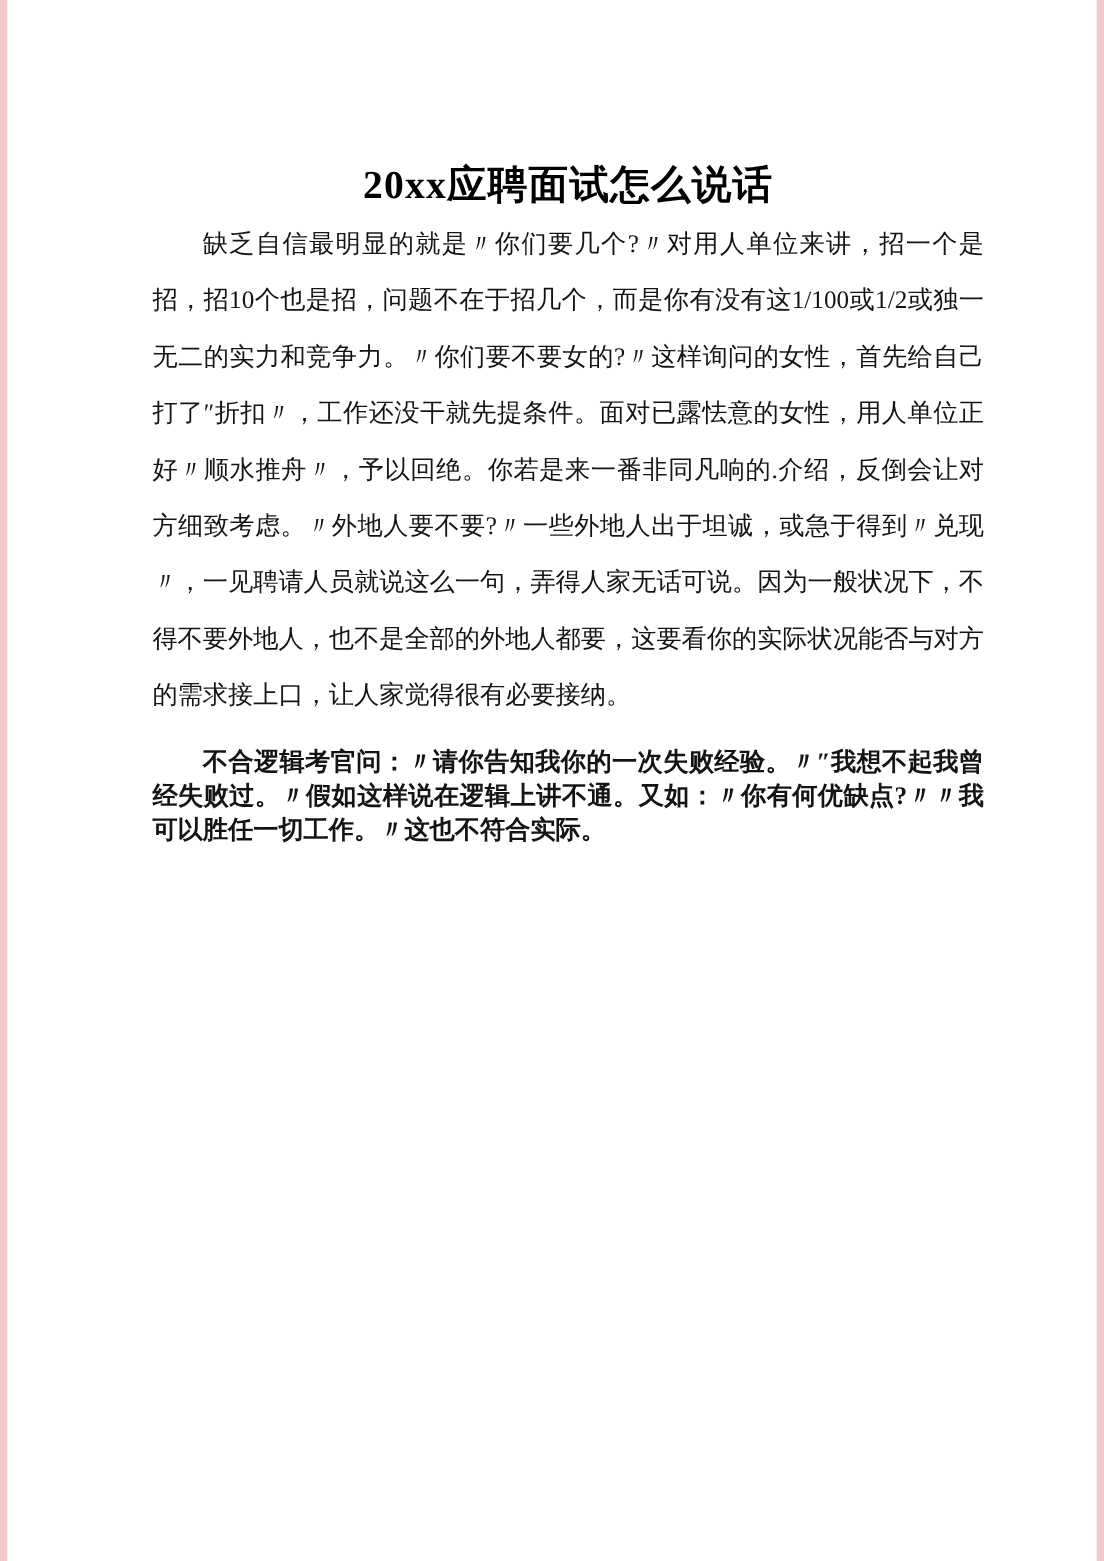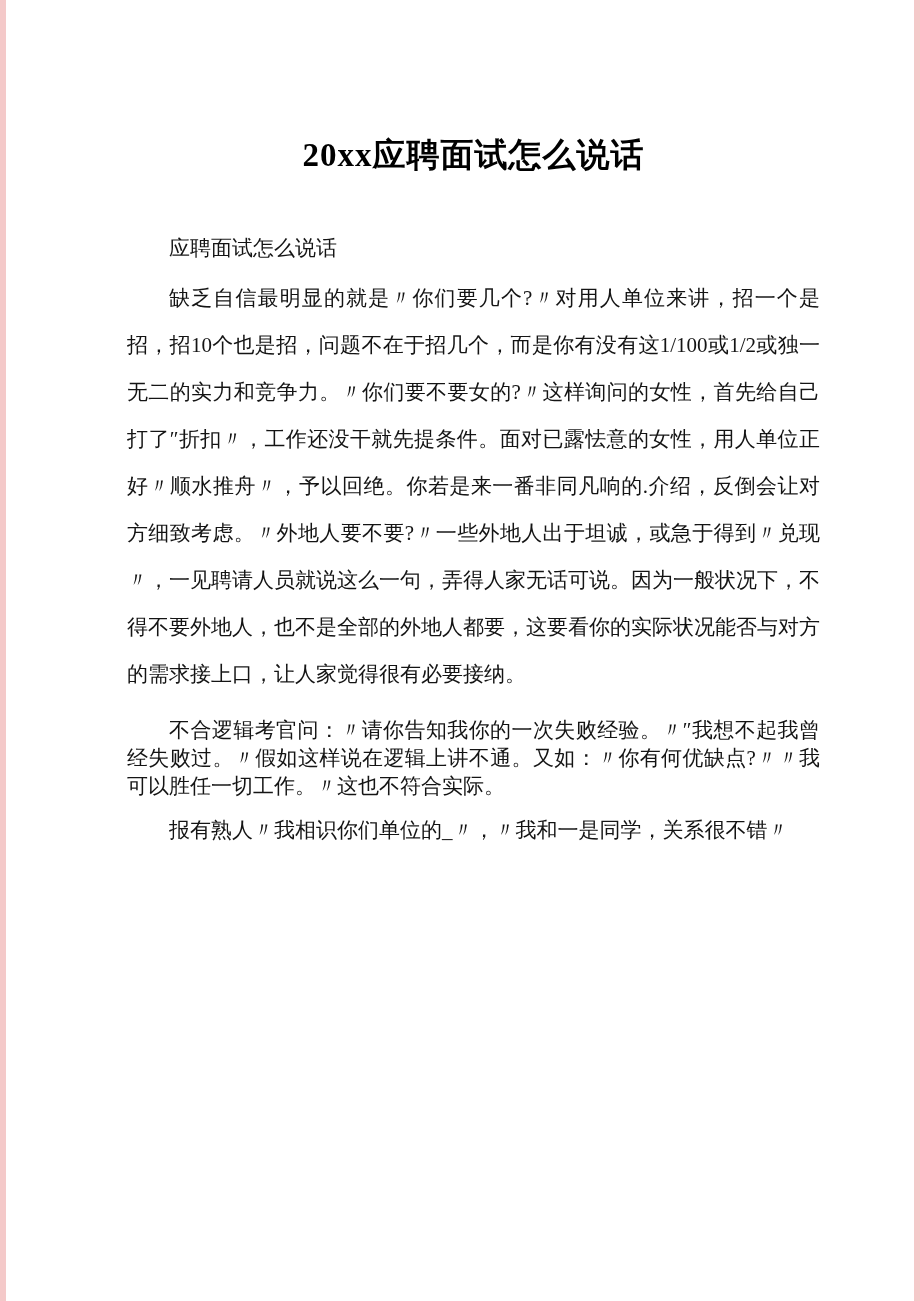--- a/index.html
+++ b/index.html
@@ -43,21 +43,21 @@
   }
 
   .para {
     margin: 0;
     font-size: 21px;
     text-align: justify;
     text-indent: 2em;
     word-break: break-all;
   }
   .spaced { line-height: 47px; }
-  .tight  { line-height: 28px; }
+  .tight  { line-height: 28px; font-weight: bold; }
 
   .p-intro        { margin-top: 33px; }
   .section-head   { margin-top: 48px; }
   .p-confidence   { margin-top: 3px; }
   .p-salary       { margin-top: 13px; }
   .p-logic        { margin-top: 18px; }
   .p-acquaintance { margin-top: 16px; }
 </style>
 </head>
 <body>
@@ -65,23 +65,21 @@
 <div class="page">
 
   <div class="edge-bar left" style="background: rgb(244, 201, 201);"></div>
   <div class="edge-bar right" style="background: rgb(244, 201, 201);"></div>
 
   <div class="content">
 
     <h1 class="doc-title">20xx应聘面试怎么说话</h1>
 
 
-    <p class="para spaced section-head">应聘面试怎么说话</p>
 
     <p class="para spaced p-confidence">缺乏自信最明显的就是〃你们要几个?〃对用人单位来讲，招一个是招，招10个也是招，问题不在于招几个，而是你有没有这1/100或1/2或独一无二的实力和竞争力。〃你们要不要女的?〃这样询问的女性，首先给自己打了″折扣〃，工作还没干就先提条件。面对已露怯意的女性，用人单位正好〃顺水推舟〃，予以回绝。你若是来一番非同凡响的.介绍，反倒会让对方细致考虑。〃外地人要不要?〃一些外地人出于坦诚，或急于得到〃兑现〃，一见聘请人员就说这么一句，弄得人家无话可说。因为一般状况下，不得不要外地人，也不是全部的外地人都要，这要看你的实际状况能否与对方的需求接上口，让人家觉得很有必要接纳。</p>
 
 
     <p class="para tight p-logic">不合逻辑考官问：〃请你告知我你的一次失败经验。〃″我想不起我曾经失败过。〃假如这样说在逻辑上讲不通。又如：〃你有何优缺点?〃〃我可以胜任一切工作。〃这也不符合实际。</p>
 
-    <p class="para tight p-acquaintance">报有熟人〃我相识你们单位的_〃，〃我和一是同学，关系很不错〃</p>
 
   </div>
 </div>
 
 </body></html>

